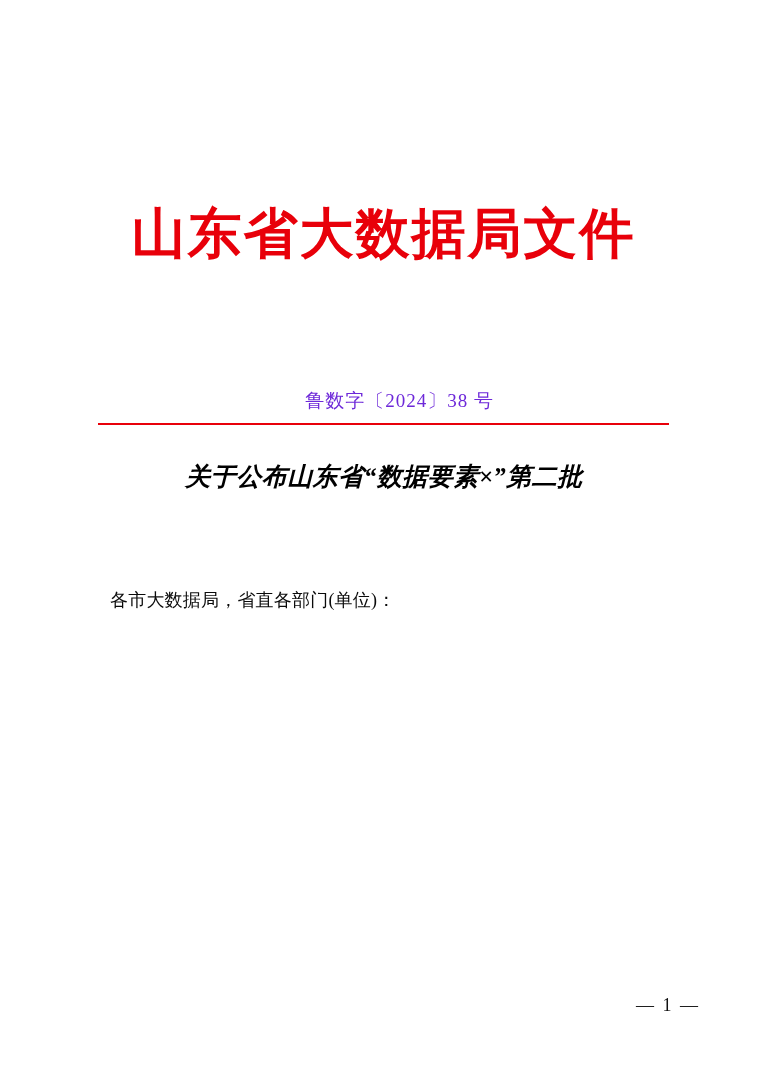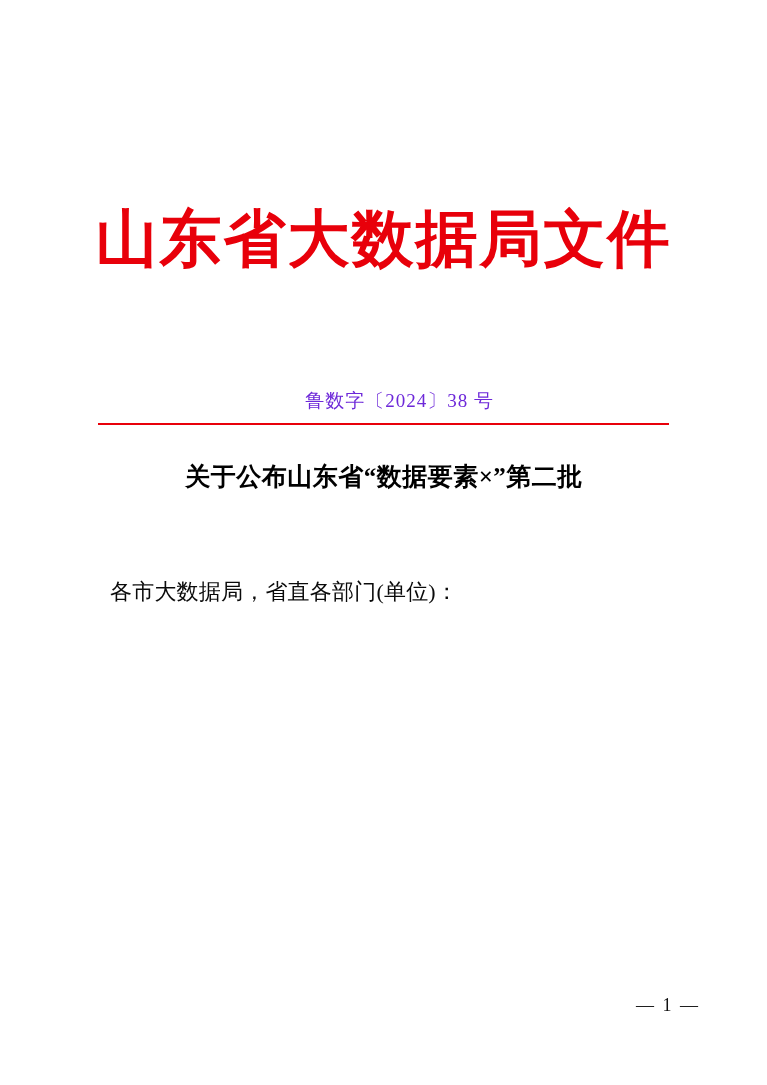--- a/index.html
+++ b/index.html
@@ -21,21 +21,21 @@
   .masthead {
     position: absolute;
     top: 205px;
     left: 0;
     width: 767px;
     text-align: center;
   }
   .masthead-title {
     font-family: "Liberation Serif", "DejaVu Serif", serif;
     font-weight: bold;
-    font-size: 62px;
+    font-size: 54px;
     line-height: 1.1;
     letter-spacing: 2px;
     color: #e8000a;
     white-space: nowrap;
   }
 
   
   .doc-number {
     position: absolute;
     top: 388px;
@@ -62,30 +62,31 @@
     position: absolute;
     top: 456px;
     left: 84px;
     width: 600px;
     text-align: center;
     font-weight: bold;
     font-size: 25px;
     line-height: 1.65;
     letter-spacing: 0.5px;
     color: #000000;
+    font-style: italic;
   }
   .doc-title .line { display: block; white-space: nowrap; }
 
   
   .body-block {
     position: absolute;
-    top: 570px;
+    top: 582px;
     left: 110px;
     width: 553px;
-    font-size: 22px;
+    font-size: 18px;
     line-height: 2.03;
     letter-spacing: 0.2px;
     text-align: justify;
     color: #0a0a0a;
   }
   .salutation { margin: 0 0 0 0; }
   .para {
     margin: 0;
     text-indent: 2em;
   }

